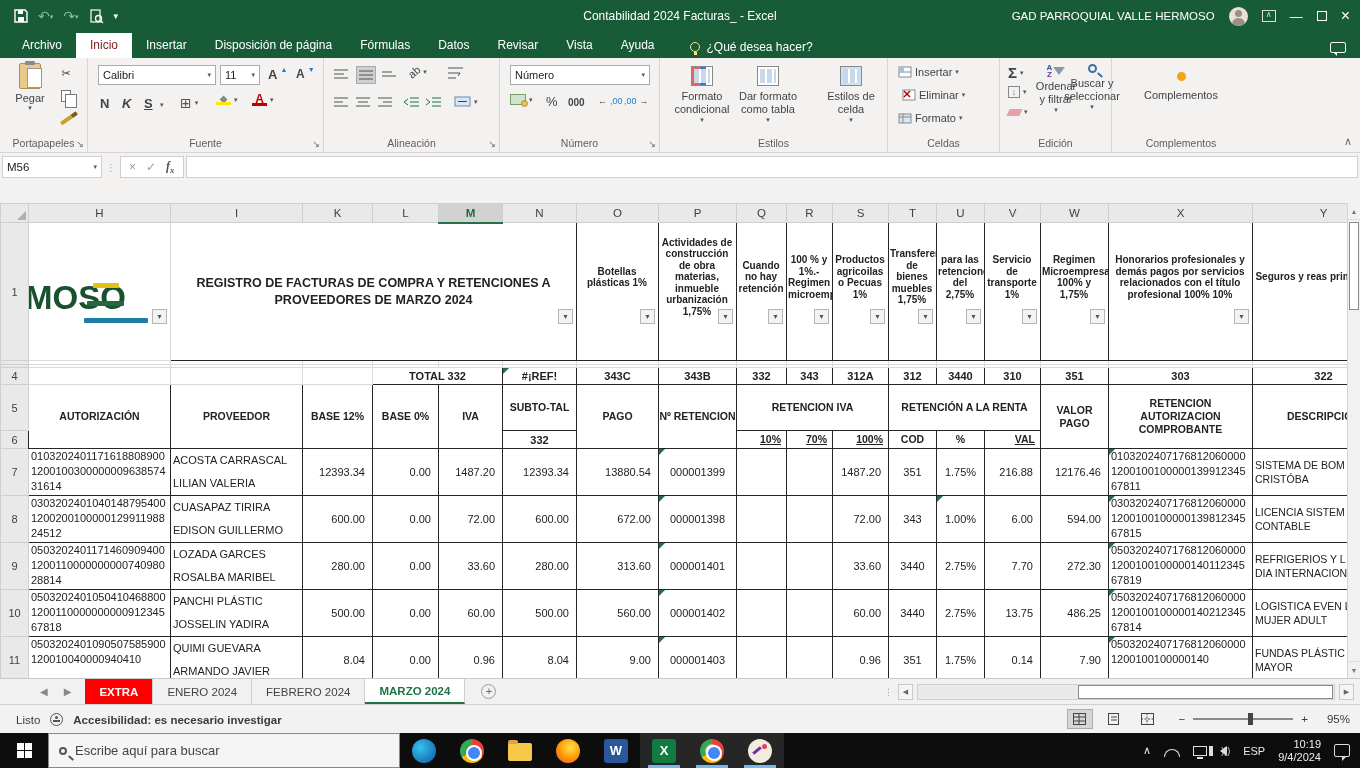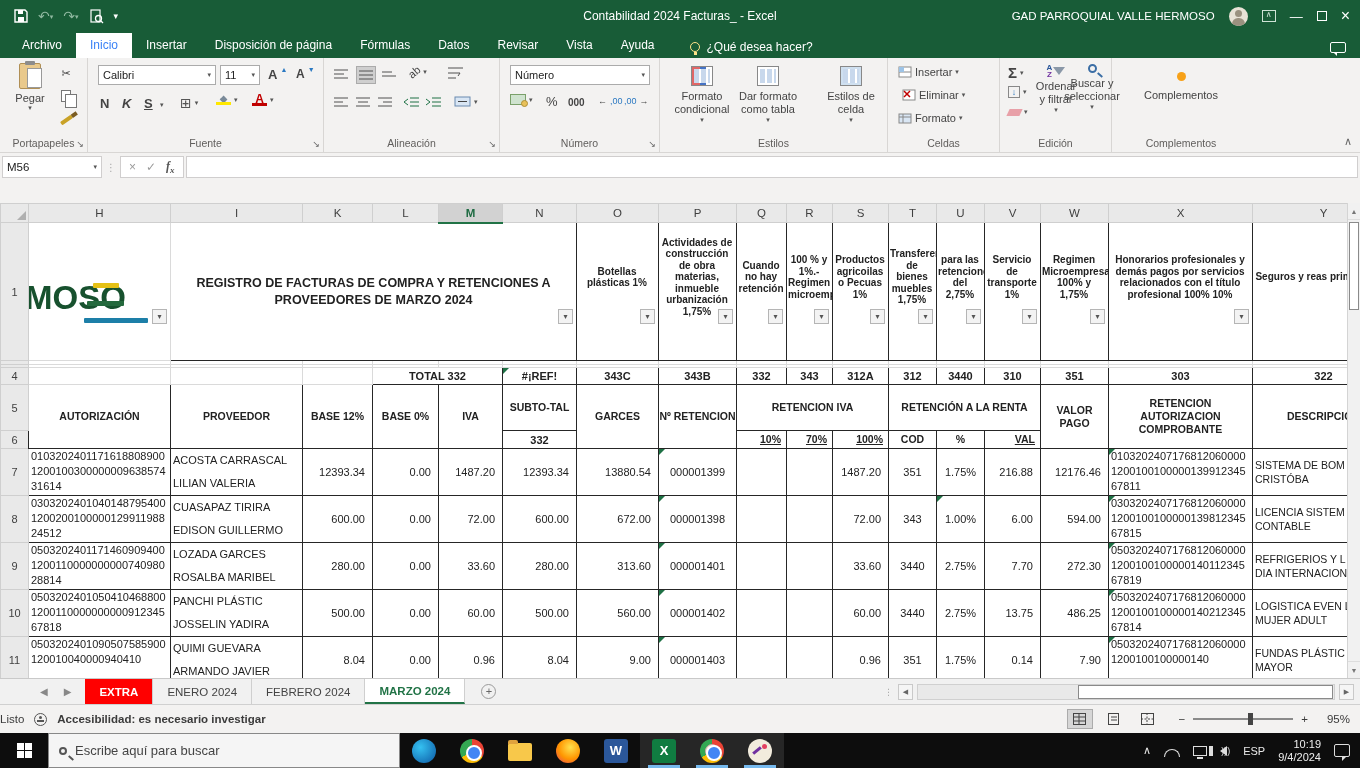--- a/index.html
+++ b/index.html
@@ -22,21 +22,21 @@
   .ribbon-display{width:14px;height:12px;border:1px solid #cfe3d6;position:relative;}
   .ribbon-display::after{content:"∧";position:absolute;left:3px;top:-1px;font-size:8px;color:#cfe3d6;}
   .win-min{font-size:13px;}
   .win-max{width:10px;height:10px;border:1px solid #fff;}
   .win-close{font-size:16px;}
 
   
   #menubar{top:32px;height:26px;background:#185c37;display:flex;align-items:flex-end;}
   .mtabs{display:flex;align-items:flex-end;padding-left:8px;height:26px;}
   .mtab{padding:0 14px;line-height:25px;font-size:12px;color:#fff;white-space:nowrap;}
-  .mtab.active{background:#fff;color:#3b82f6;}
+  .mtab.active{background:#fff;color:#7f1d1d;}
   .tellme{display:flex;align-items:center;gap:6px;margin-left:22px;padding-bottom:4px;color:#fff;font-size:12px;}
   .bulb{width:10px;height:10px;border:1px solid #ffe28a;border-radius:50%;position:relative;}
   .bulb::after{content:"";position:absolute;left:3px;top:9px;width:3px;height:3px;background:#ffe28a;}
   .comment-icon{position:absolute;right:14px;bottom:5px;width:16px;height:11px;border:1px solid #fff;border-radius:2px;}
   .comment-icon::after{content:"";position:absolute;left:2px;bottom:-4px;border-left:4px solid transparent;border-top:4px solid #fff;}
 
   
   #ribbon{top:58px;height:95px;background:#f3f2f1;border-bottom:1px solid #d8d6d4;font-size:11px;color:#444;}
   .grp{position:absolute;top:0;height:94px;border-right:1px solid #d8d6d4;}
   .grp-label{position:absolute;bottom:3px;left:0;right:0;text-align:center;font-size:10.5px;color:#605e5c;}
@@ -130,21 +130,21 @@
   .newsheet{display:flex;align-items:center;margin-left:16px;color:#666;}
   .plus-circle{width:15px;height:15px;border:1px solid #9a9a9a;border-radius:50%;font-size:11px;line-height:13px;text-align:center;color:#666;}
   .hscroll{position:absolute;right:6px;top:4px;display:flex;align-items:center;gap:4px;height:17px;}
   .hs-dots{color:#aaa;font-size:9px;letter-spacing:1px;}
   .hs-arrow{width:15px;height:16px;background:#f5f5f5;border:1px solid #c9c9c9;color:#666;font-size:7px;display:flex;align-items:center;justify-content:center;}
   .hs-track{width:418px;height:16px;background:#e9e9e9;border:1px solid #d0d0d0;position:relative;}
   .hs-thumb{position:absolute;left:160px;top:0;width:255px;height:14px;background:#fff;border:1px solid #8a8a8a;}
 
   
   #statusbar{top:704px;height:29px;background:#f3f2f1;border-top:1px solid #d0d0d0;display:flex;align-items:center;font-size:11.5px;color:#3b3b3b;}
-  .sb-left{display:flex;align-items:center;gap:10px;padding-left:0;}
+  .sb-left{display:flex;align-items:flex-end;gap:10px;padding-left:16px;}
   .acc-icon{width:13px;height:13px;border:1.5px solid #555;border-radius:50%;position:relative;}
   .acc-icon::after{content:"";position:absolute;left:4px;top:2px;width:3px;height:3px;border-radius:50%;background:#555;}
   .acc-icon::before{content:"";position:absolute;left:2px;top:6px;width:7px;height:2px;background:#555;}
   .sb-right{position:absolute;right:10px;display:flex;align-items:center;gap:8px;}
   .view-btn{width:26px;height:20px;display:flex;align-items:center;justify-content:center;}
   .view-btn.active{background:#d6d6d6;border:1px solid #ababab;}
   .zoomwrap{display:flex;align-items:center;gap:8px;margin-left:10px;}
   .zoom-track{width:100px;height:2px;background:#8a8a8a;position:relative;}
   .zoom-thumb{position:absolute;left:55px;top:-5px;width:5px;height:12px;background:#444;}
   .zoom-pct{width:34px;text-align:right;}
@@ -691,21 +691,21 @@
               <td class="b code">322</td>
             </tr>
             <tr style="height:46px">
 <td class="rh">5</td>
 <td class="b hdr" rowspan="2">AUTORIZACIÓN</td>
 <td class="b hdr" rowspan="2">PROVEEDOR</td>
 <td class="b hdr" rowspan="2">BASE 12%</td>
 <td class="b hdr" rowspan="2">BASE 0%</td>
 <td class="b hdr" rowspan="2">IVA</td>
 <td class="b hdr">SUBTO-TAL</td>
-<td class="b hdr" rowspan="2">GARCES</td>
+<td class="b hdr" rowspan="2">PAGO</td>
 <td class="b hdr" rowspan="2">Nº RETENCION</td>
 <td class="b hdr" colspan="3">RETENCION IVA</td>
 <td class="b hdr" colspan="3">RETENCIÓN A LA RENTA</td>
 <td class="b hdr" rowspan="2">VALOR PAGO</td>
 <td class="b hdr" rowspan="2">RETENCION AUTORIZACION COMPROBANTE</td>
 <td class="b hdr" rowspan="2">DESCRIPCION</td>
 </tr>
 <tr style="height:18px">
 <td class="rh">6</td>
 <td class="b code">332</td>

